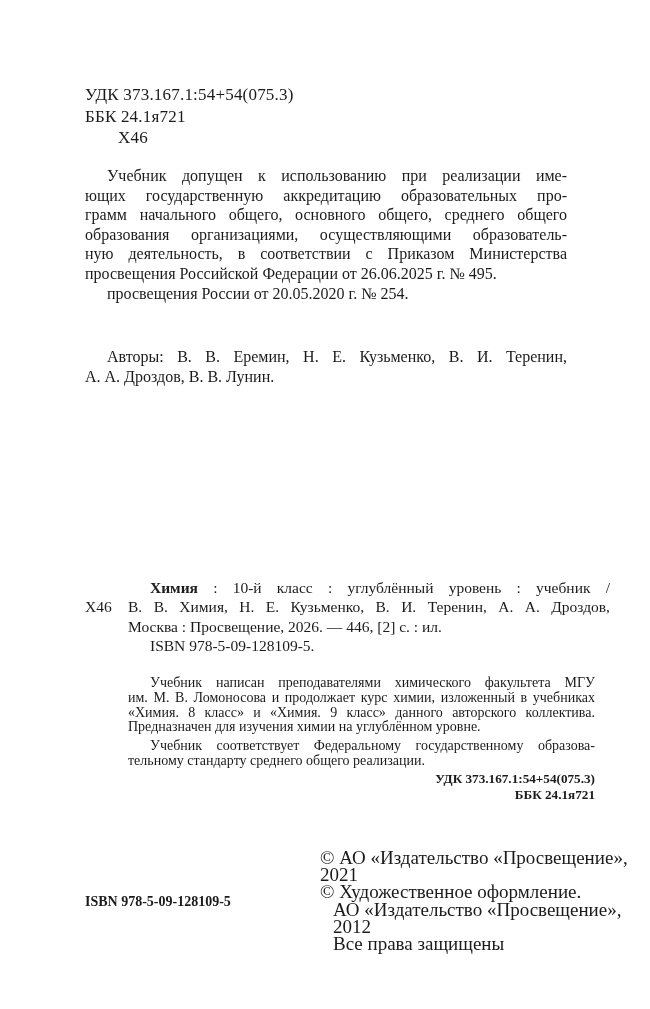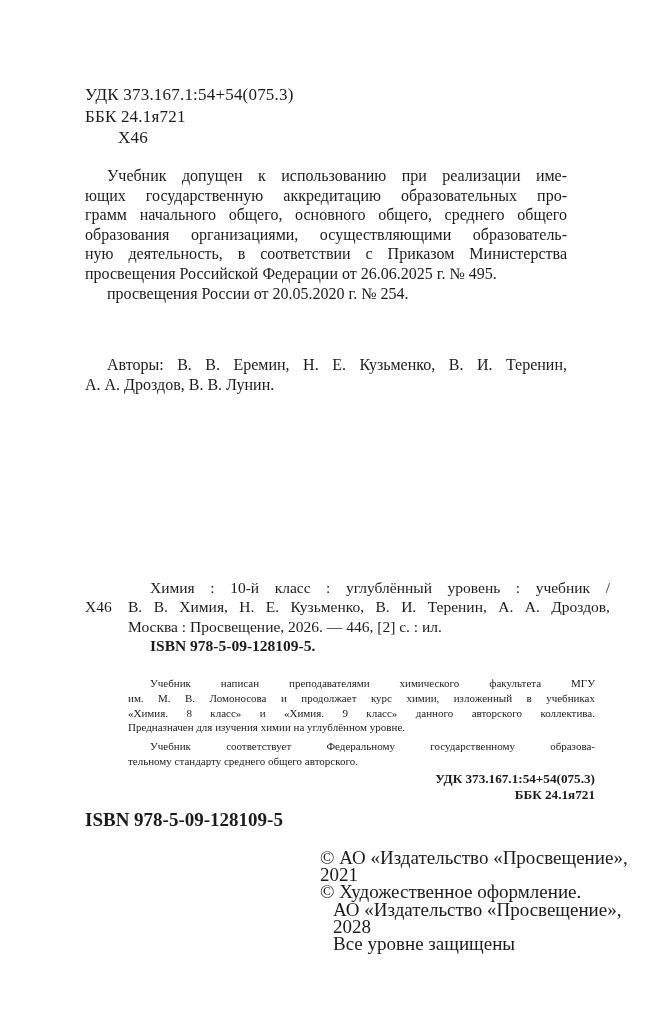--- a/index.html
+++ b/index.html
@@ -9,47 +9,47 @@
     font-family: "Liberation Serif", "DejaVu Serif", serif;
     position: relative; overflow: hidden;
   }
   .abs { position: absolute; }
 
   .codes { left: 85px; top: 84px; font-size: 17px; line-height: 21.5px; letter-spacing: 0.2px; }
   .codes .x46 { padding-left: 33px; }
 
   .body-par { font-size: 16px; line-height: 19.6px; }
   .approval-block { left: 85px; top: 166px; width: 482px; }
-  .authors-block  { left: 85px; top: 355px; width: 482px; }
+  .authors-block  { left: 85px; top: 347px; width: 482px; }
 
   .justify > div { text-align: justify; }
   .justify > div.jline { text-align: justify; text-align-last: justify; }
   .indent-first > div:first-child { text-indent: 22px; }
 
   .card {
     left: 85px; top: 578px; width: 482px;
     font-size: 15.5px; line-height: 19.4px;
     padding-left: 43px;
   }
   .card-code { position: absolute; left: 0; top: 19.4px; }
   .card-title { text-indent: 22px; text-align: justify; text-align-last: justify; }
-  .card-isbn { text-indent: 22px; font-weight: bold; }
-  .b { font-weight: normal; }
+  .card-isbn { text-indent: 22px; font-weight: normal; }
+  .b { font-weight: bold; }
 
-  .small-par { font-size: 11px; line-height: 14.8px; }
+  .small-par { font-size: 14px; line-height: 14.8px; }
   .annotation-block { left: 128px; top: 676px; width: 467px; }
   .standard-block   { left: 128px; top: 739px; width: 467px; }
 
   .codes-right {
     left: 128px; top: 771px; width: 467px;
     text-align: right; font-weight: bold;
     font-size: 13.2px; line-height: 16.4px;
   }
 
-  .footer-isbn { left: 85px; top: 809px; font-weight: bold; font-size: 19px; }
+  .footer-isbn { left: 85px; top: 894px; font-weight: bold; font-size: 14px; }
   .copyright { left: 320px; top: 849px; font-size: 19px; line-height: 17.2px; }
   .copyright > div.cont { padding-left: 13px; }
 </style>
 </head>
 <body>
 
 <div class="abs codes">
   <div>УДК 373.167.1:54+54(075.3)</div>
   <div>ББК 24.1я721</div>
   <div class="x46">Х46</div>
@@ -91,29 +91,29 @@
       <div class="jline">Учебник написан преподавателями химического факультета МГУ</div>
       <div class="jline">им. М. В. Ломоносова и продолжает курс химии, изложенный в учебниках</div>
       <div class="jline">«Химия. 8 класс» и «Химия. 9 класс» данного авторского коллектива.</div>
       <div>Предназначен для изучения химии на углублённом уровне.</div>
     </div>
 </div>
 
 <div class="abs standard-block">
   <div class="small-par justify indent-first">
       <div class="jline">Учебник соответствует Федеральному государственному образова-</div>
-      <div>тельному стандарту среднего общего авторского.</div>
+      <div>тельному стандарту среднего общего реализации.</div>
     </div>
 </div>
 
 <div class="abs codes-right">
   <div>УДК 373.167.1:54+54(075.3)</div>
   <div>ББК 24.1я721</div>
 </div>
 
 <div class="abs footer-isbn">ISBN 978-5-09-128109-5</div>
 
 <div class="abs copyright">
   <div>© АО «Издательство «Просвещение», 2021</div>
   <div>© Художественное оформление.</div>
-  <div class="cont">АО «Издательство «Просвещение», 2028</div>
-  <div class="cont">Все уровне защищены</div>
+  <div class="cont">АО «Издательство «Просвещение», 2012</div>
+  <div class="cont">Все права защищены</div>
 </div>
 
 </body></html>

